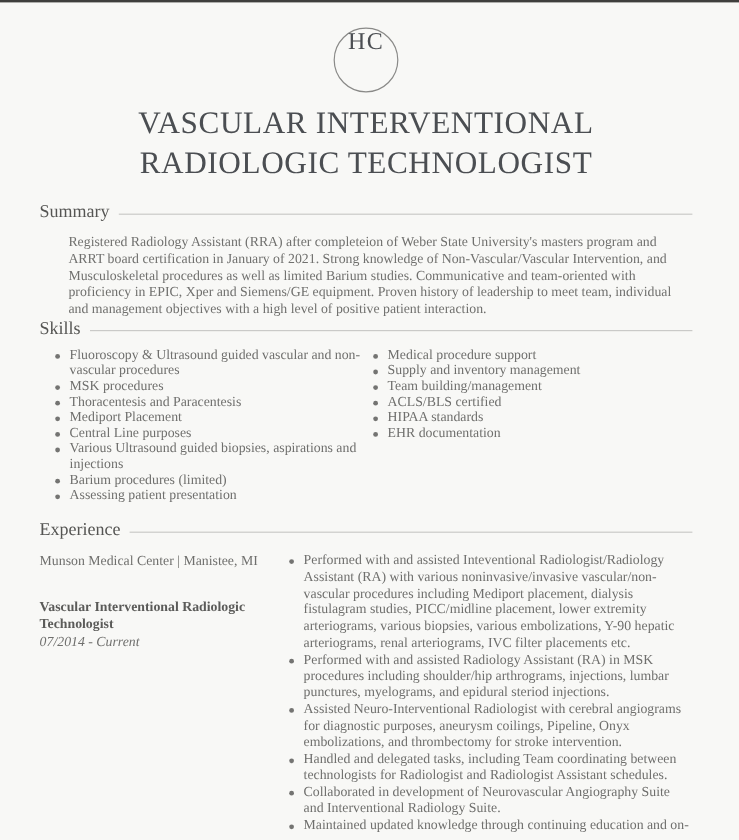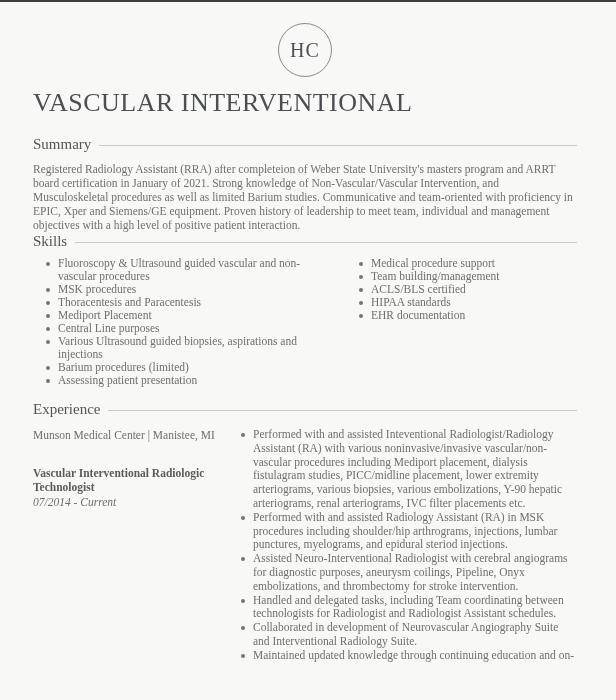--- a/index.html
+++ b/index.html
@@ -20,29 +20,29 @@
     padding: 0 39px 0 33px;
   }
   
   .monogram {
     width: 54px;
     height: 54px;
     margin: 21px auto 9px auto;
     border: 1px solid #8a8a88;
     border-radius: 50%;
     display: flex;
-    align-items: center;
+    align-items: flex-start;
     justify-content: center;
     font-size: 20px;
     letter-spacing: 1px;
     color: #4c4f53;
   }
   
   .title {
-    text-align: left;
+    text-align: center;
     font-size: 26px;
     line-height: 33px;
     letter-spacing: 0.5px;
     color: #4b4e52;
   }
   
   .section-head {
     display: flex;
     align-items: center;
     gap: 8px;
@@ -58,20 +58,21 @@
   }
   .section-summary    { margin-top: 16px; }
   .section-skills     { }
   .section-experience { margin-top: 13px; }
 
   .summary-text {
     margin-top: 8px;
     font-size: 11.5px;
     line-height: 14px;
     color: #70706e;
+    margin-left: 24px;
   }
 
   
   ul { list-style: none; }
   li {
     position: relative;
     padding-left: 15px;
   }
   li::before {
     content: "";
@@ -83,21 +84,20 @@
     border-radius: 50%;
     background: #747472;
   }
 
   
   .skills-cols {
     display: flex;
     margin-top: 6px;
     font-size: 11.5px;
     line-height: 13px;
-    gap: 48px;
   }
   .skills-col-left  { width: 275px; padding-left: 10px; }
   .skills-col-right { flex: 1; }
 
   
   .exp-row {
     display: flex;
     margin-top: 9px;
     font-size: 11.5px;
   }
@@ -119,20 +119,21 @@
 <div class="top-line"></div>
 
 <div class="page">
 
   <div class="monogram">
     <span>HC</span>
   </div>
 
   <div class="title">
     <div>VASCULAR INTERVENTIONAL</div>
+    <div>RADIOLOGIC TECHNOLOGIST</div>
   </div>
 
   <div class="section section-summary">
     <div class="section-head">
       <span>Summary</span>
       <span class="rule"></span>
     </div>
     <p class="summary-text">Registered Radiology Assistant (RRA) after completeion of Weber State University's masters program and ARRT board certification in January of 2021. Strong knowledge of Non-Vascular/Vascular Intervention, and Musculoskeletal procedures as well as limited Barium studies. Communicative and team-oriented with proficiency in EPIC, Xper and Siemens/GE equipment. Proven history of leadership to meet team, individual and management objectives with a high level of positive patient interaction.</p>
   </div>
 
@@ -147,20 +148,21 @@
           <li>MSK procedures</li>
           <li>Thoracentesis and Paracentesis</li>
           <li>Mediport Placement</li>
           <li>Central Line purposes</li>
           <li>Various Ultrasound guided biopsies, aspirations and injections</li>
           <li>Barium procedures (limited)</li>
           <li>Assessing patient presentation</li>
         </ul>
       <ul class="skills-col-right">
           <li>Medical procedure support</li>
+          <li>Supply and inventory management</li>
           <li>Team building/management</li>
           <li>ACLS/BLS certified</li>
           <li>HIPAA standards</li>
           <li>EHR documentation</li>
         </ul>
     </div>
   </div>
 
   <div class="section section-experience">
     <div class="section-head">

